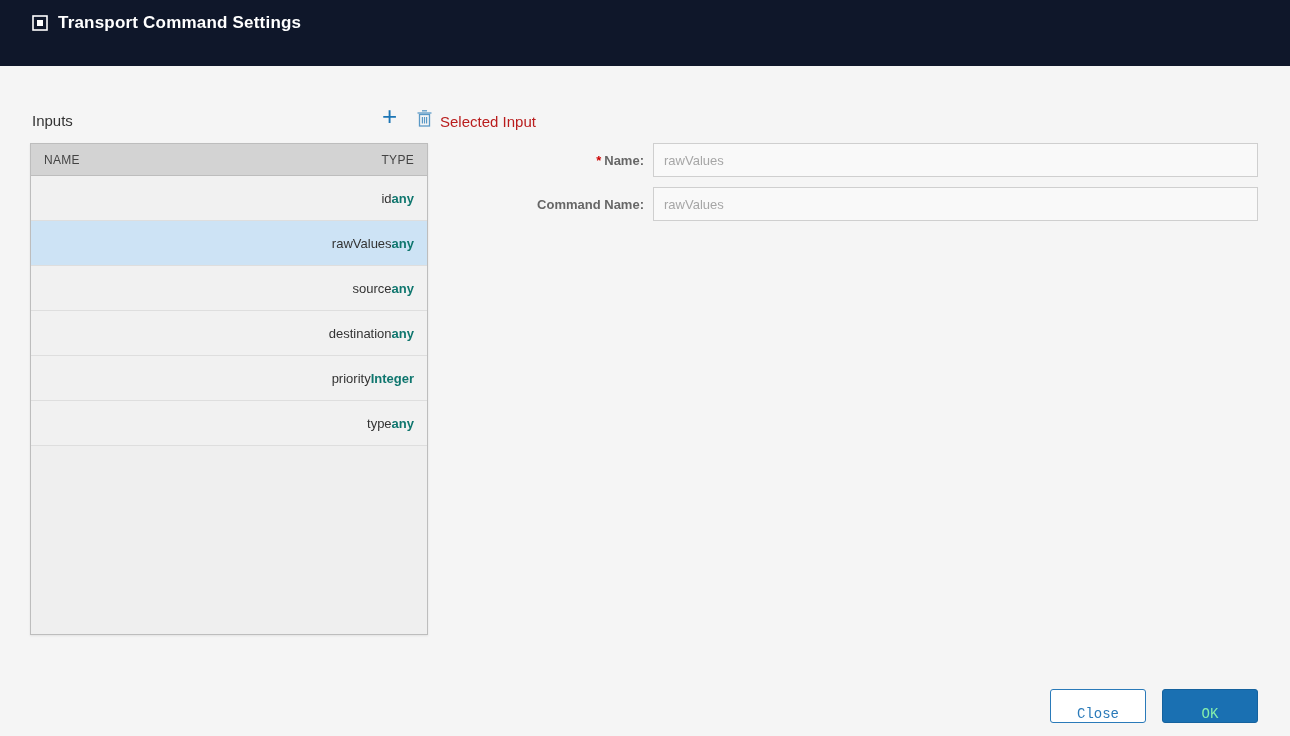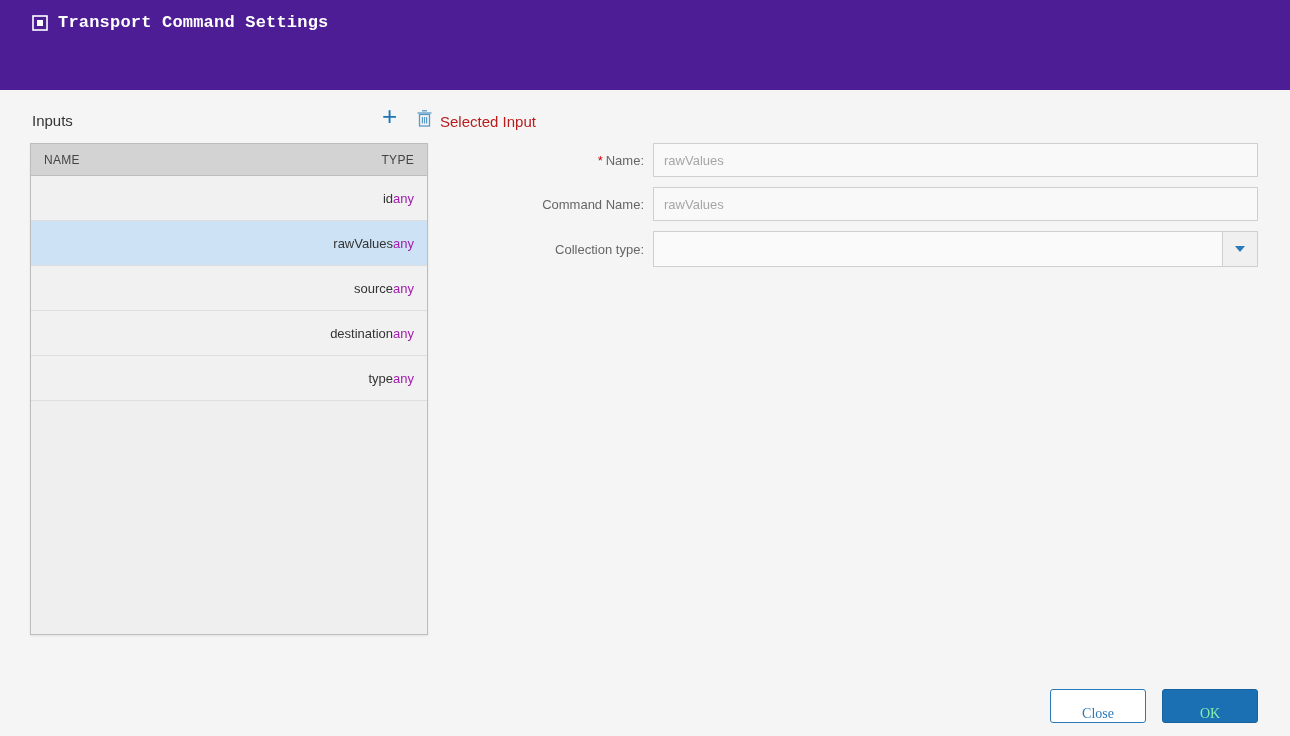--- a/index.html
+++ b/index.html
@@ -7,22 +7,22 @@
   body {
     font-family: "Liberation Sans", sans-serif;
     background: #f5f5f5;
     position: relative;
     overflow: hidden;
     color: #333;
   }
 
   
   .header {
-    position: absolute; top: 0; left: 0; right: 0; height: 90px;
-    background: #4c1d95; color: #fff; font-family: Liberation Mono, monospace;
+    position: absolute; top: 0; left: 0; right: 0; height: 66px;
+    background: #0f172a; color: #fff;
   }
   .title-row {
     display: flex; align-items: center; gap: 10px;
     padding: 13px 0 0 32px;
   }
   .title-row .dlg-icon { width: 16px; height: 16px; display: inline-block; }
   .page-title { font-size: 17px; font-weight: 600; letter-spacing: 0.2px; }
 
   .tabs {
     position: absolute; top: 48px; left: 44px;
@@ -68,37 +68,37 @@
     background: #d3d3d3; border-bottom: 1px solid #bdbdbd;
     font-size: 12px; color: #444; letter-spacing: 0.3px;
   }
   .table-row {
     display: flex; justify-content: flex-end; align-items: center;
     height: 45px; padding: 0 13px;
     background: #f1f1f1; border-bottom: 1px solid #dedede;
     font-size: 13px; cursor: pointer;
   }
   .table-row .row-name { color: #333; }
-  .table-row .row-type { color: #a21caf; font-weight: normal; }
+  .table-row .row-type { color: #0f766e; font-weight: bold; }
   .table-row.selected { background: #cde3f5; }
 
   
   .selected-input-title {
     position: absolute; left: 440px; top: 113px;
     font-size: 15px; color: #b91c1c;
   }
   .form {
     position: absolute; left: 440px; top: 143px; right: 32px;
   }
   .form-row {
     display: flex; align-items: center; margin-bottom: 10px;
   }
   .form-label {
     width: 213px; text-align: right; padding-right: 9px;
-    font-size: 13px; color: #666;
+    font-size: 13px; color: #666; font-weight: bold;
   }
   .required-mark { color: #cc0000; margin-right: 3px; font-size: 13px; }
   .text-input {
     flex: 1; height: 34px;
     border: 1px solid #cfcfcf; background: #f9f9f9;
     font-family: "Liberation Sans", sans-serif;
     font-size: 13px; color: #a6a6a6; padding: 0 10px;
     outline: none;
   }
   .select-box {
@@ -119,21 +119,21 @@
   }
 
   
   .footer {
     position: absolute; right: 32px; bottom: 13px;
     display: flex; gap: 16px;
   }
   .btn {
     min-width: 96px; height: 31px;
     border-radius: 3px; font-size: 14px;
-    font-family: Liberation Serif, serif;
+    font-family: Liberation Mono, monospace;
     cursor: pointer; padding: 16px 18px;
   }
   .btn-close {
     background: #ffffff; color: #2a7ab9; border: 1px solid #2a7ab9;
   }
   .btn-ok {
     background: #1a70b2; color: #86efac; border: 1px solid #15629e;
   }
 </style>
 </head>
@@ -182,20 +182,24 @@
   </div>
   <div class="table-row">
     <span class="row-name">source</span>
     <span class="row-type">any</span>
   </div>
   <div class="table-row">
     <span class="row-name">destination</span>
     <span class="row-type">any</span>
   </div>
   <div class="table-row">
+    <span class="row-name">priority</span>
+    <span class="row-type">Integer</span>
+  </div>
+  <div class="table-row">
     <span class="row-name">type</span>
     <span class="row-type">any</span>
   </div>
 </div>
 
 <div class="selected-input-title">Selected Input</div>
 
 <div class="form">
 
   <div class="form-row">
@@ -204,28 +208,19 @@
     </div>
     <input class="text-input" type="text" value="rawValues" style="">
   </div>
 
   <div class="form-row">
     <div class="form-label">Command Name:</div>
     <input class="text-input" type="text" value="rawValues" style="">
   </div>
 
 
-  <div class="form-row">
-    <div class="form-label">Collection type:</div>
-    <div class="select-box">
-      <div class="select-value"></div>
-      <div class="select-caret-btn">
-        <span class="caret-down"></span>
-      </div>
-    </div>
-  </div>
 
 </div>
 
 <div class="footer">
   <button class="btn btn-close">Close</button>
   <button class="btn btn-ok">OK</button>
 </div>
 
 </body></html>

